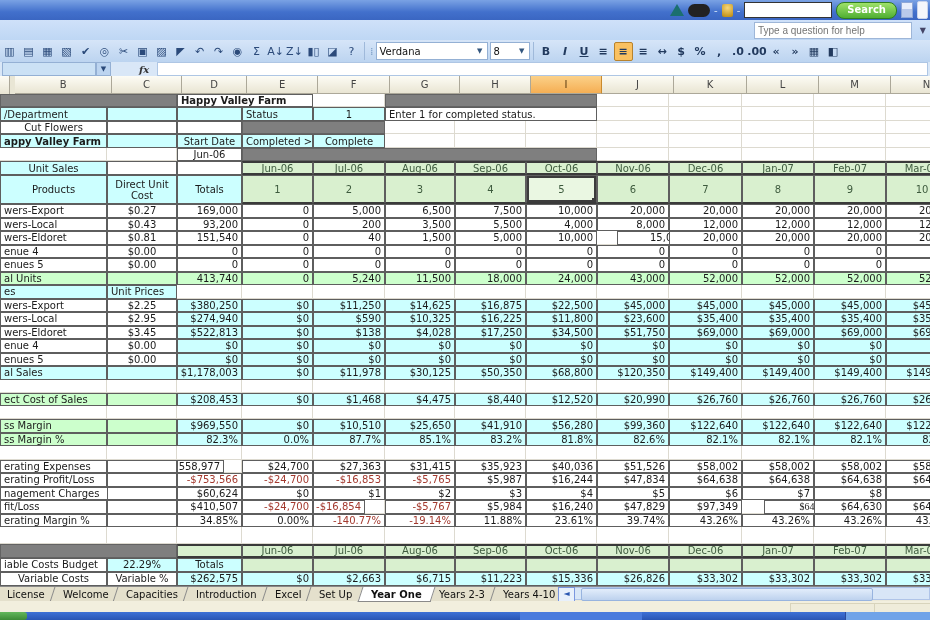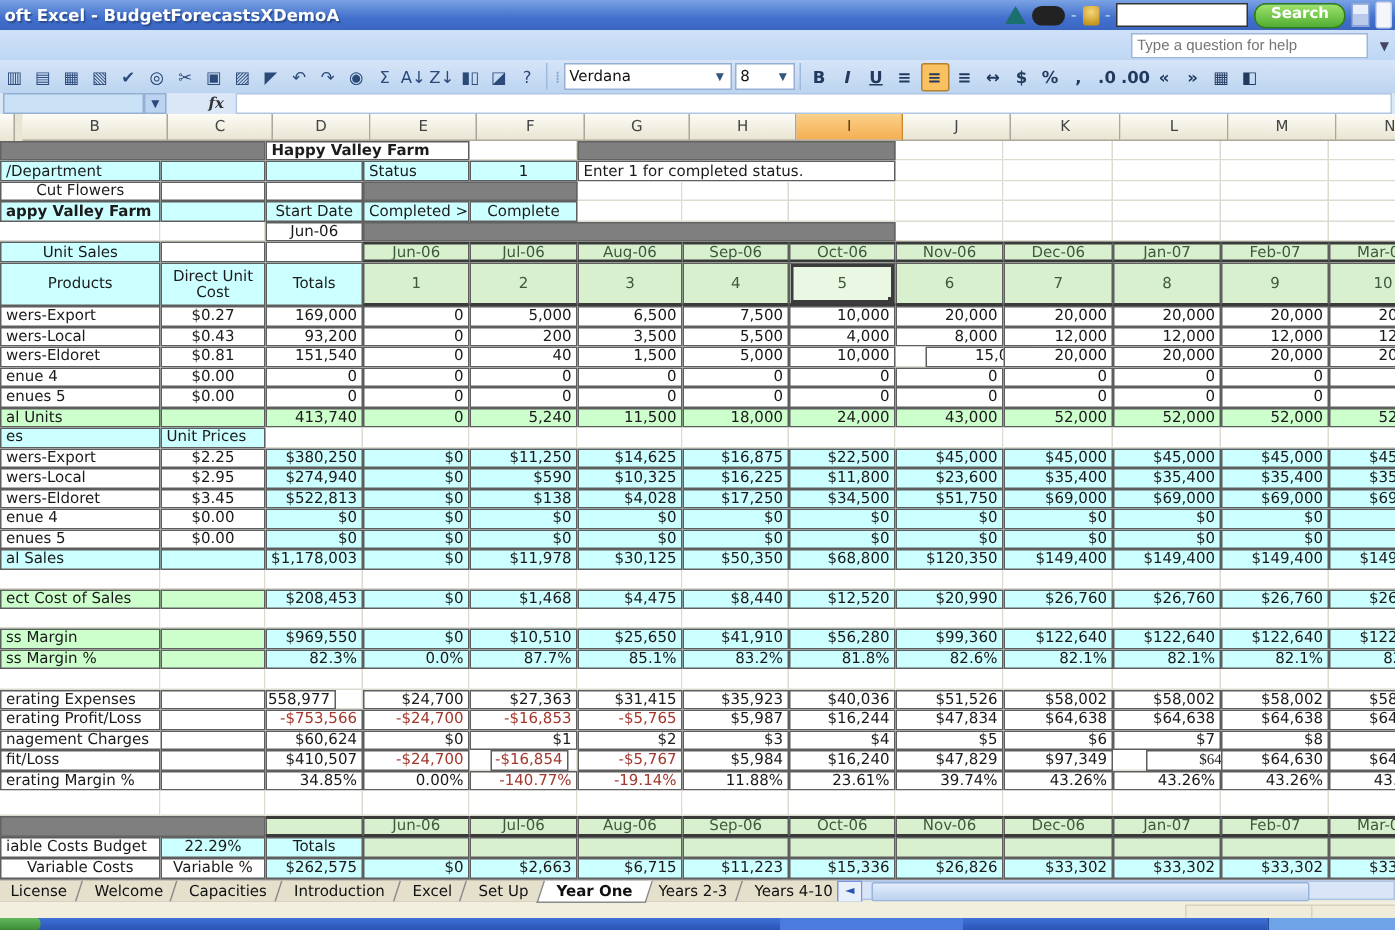--- a/index.html
+++ b/index.html
@@ -76,21 +76,20 @@
   .status-box{position:absolute;top:2px;height:9px;background:#EFECDA;border:1px solid #D8D4BC;}
   #taskbar{left:0;top:612px;width:930px;height:8px;background:linear-gradient(180deg,#3E71D6,#2A55B4);}
   #start-frag{position:absolute;left:0;top:0;width:27px;height:8px;background:linear-gradient(180deg,#63B85C,#3C8A36);border-radius:0 3px 3px 0;}
   #task-btn{position:absolute;left:520px;top:0;width:122px;height:8px;background:#4A7BDD;}
   #tray-frag{position:absolute;left:845px;top:0;width:85px;height:8px;background:#6FA3E8;border-left:1px solid #2a4a9a;}
 </style>
 </head>
 <body>
 
 <div class="abs" id="titlebar">
-  <span id="title-text">oft Excel - BudgetForecastsXDemoA</span>
   <div id="title-right">
     <span id="tb-logo"></span>
     <span class="tb-ico" id="tb-msgr"></span>
     <span class="tb-dash">-</span>
     <span class="tb-ico" id="tb-person"></span>
     <span class="tb-dash">-</span>
     <input id="tb-search-input" style="">
     <span id="tb-search-btn">Search</span>
     <span id="tb-grid-ico"></span>
     <span id="tb-corner"></span>
@@ -895,21 +894,21 @@
       <div class="base-cell" style="left: 526px; width: 71px;"></div>
       <div class="base-cell" style="left: 597px; width: 72px;"></div>
       <div class="base-cell" style="left: 669px; width: 73px;"></div>
       <div class="base-cell" style="left: 742px; width: 72px;"></div>
       <div class="base-cell" style="left: 814px; width: 72px;"></div>
       <div class="base-cell" style="left: 886px; width: 72px;"></div>
       <div class="cell w l" style="left: 0px; width: 107px;">fit/Loss</div>
       <div class="cell w" style="left: 107px; width: 70px;"></div>
       <div class="cell w r" style="left: 177px; width: 65px;">$410,507</div>
       <div class="cell w r neg" style="left: 242px; width: 71px;">-$24,700</div>
-      <div class="cell w r neg" style="left: 327px; width: 52px;">-$16,854</div>
+      <div class="cell w r neg" style="left: 313px; width: 52px;">-$16,854</div>
       <div class="cell w r neg" style="left: 385px; width: 70px;">-$5,767</div>
       <div class="cell w r" style="left: 455px; width: 71px;">$5,984</div>
       <div class="cell w r" style="left: 526px; width: 71px;">$16,240</div>
       <div class="cell w r" style="left: 597px; width: 72px;">$47,829</div>
       <div class="cell w r" style="left: 669px; width: 73px;">$97,349</div>
       <div class="cell w r" style="left: 764px; width: 72px; font-family: Liberation Serif, serif;">$64,631</div>
       <div class="cell w r" style="left: 814px; width: 72px;">$64,630</div>
       <div class="cell w r" style="left: 886px; width: 72px;">$64,629</div>
     </div>
     <div class="grid-row" style="top: 419.5px; height: 13.5px;">

